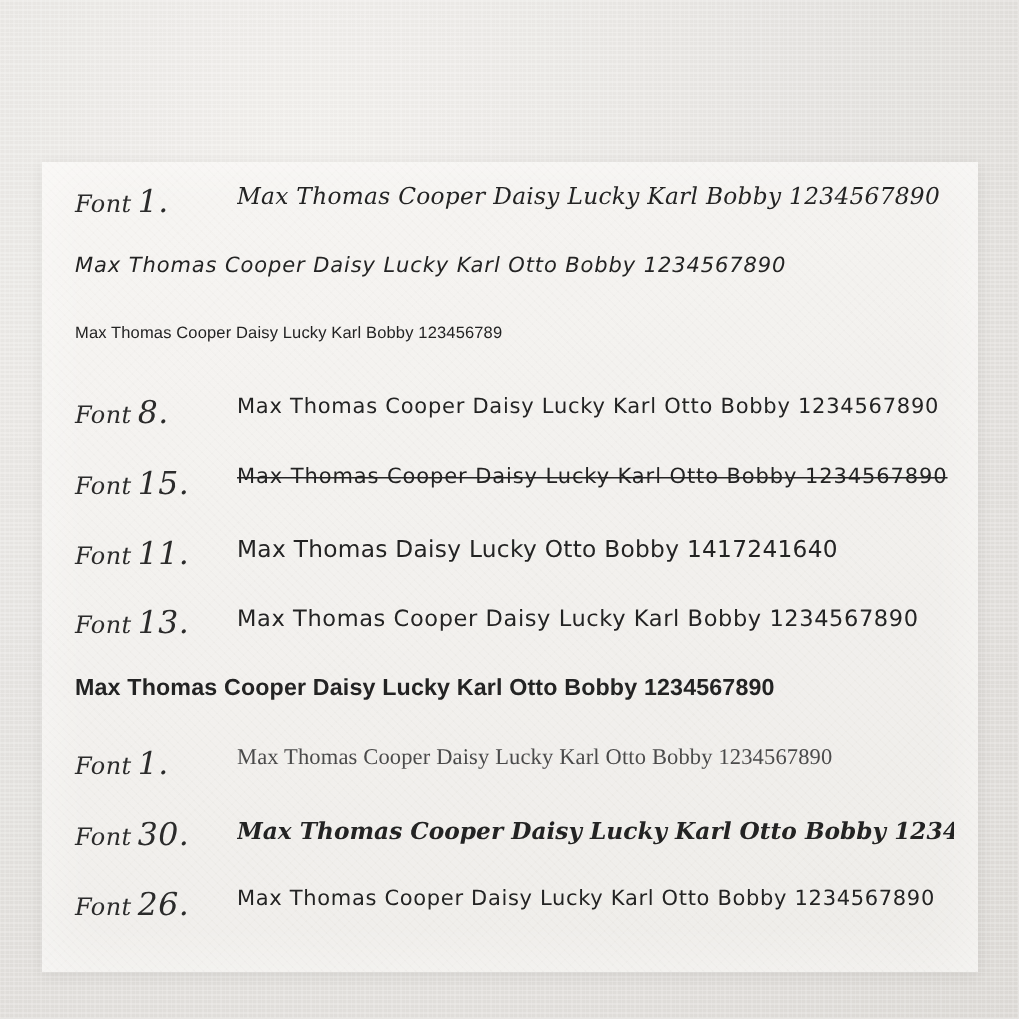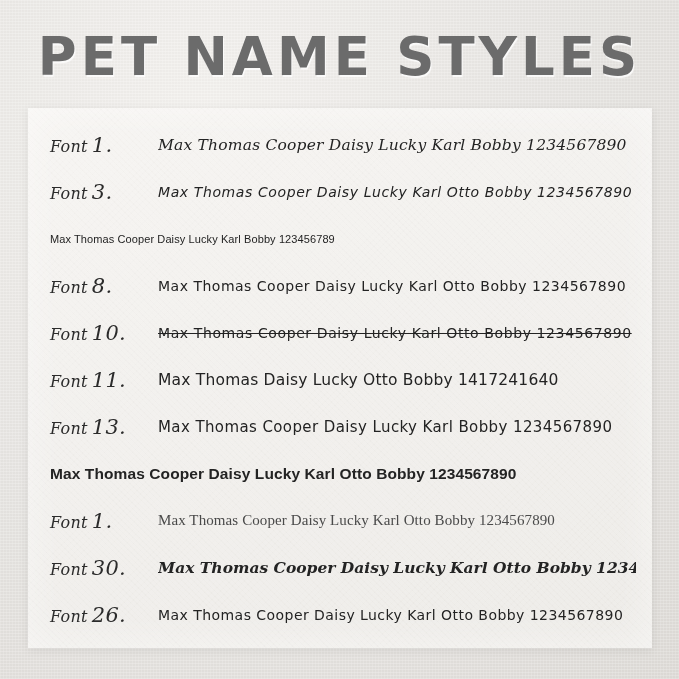--- a/index.html
+++ b/index.html
@@ -73,21 +73,20 @@
     inset: 0;
     padding: 14px 16px 10px 22px;
     box-sizing: border-box;
     display: flex;
     flex-direction: column;
   }
 
   .row {
     flex: 1 1 0;
     display: flex;
-    align-items: center;
     min-height: 0;
   }
 
   .row-label {
     width: 108px;
     flex: 0 0 108px;
     color: #2b2b2b;
     white-space: nowrap;
     font-family: "DejaVu Serif", serif;
     font-style: italic;
@@ -120,55 +119,51 @@
   .f14 { font-family: "Liberation Serif", serif; font-size: 15px; color: #4a4a4a; letter-spacing: .1px; }
   .f24 { font-family: "DejaVu Serif", serif; font-weight: 700; font-style: italic; font-size: 15.5px; letter-spacing: 0; }
   .f26 { font-family: "DejaVu Sans", sans-serif; font-size: 14px; letter-spacing: .45px; }
 </style>
 </head>
 <body>
 
 <div id="page">
   <div id="texture"></div>
 
-  <div id="title">PET NAME STYLES</div>
 
   <div id="card">
     <div id="card-texture"></div>
 
     <div id="rows">
 
       <div class="row">
         <div class="row-label">
           <span>Font</span><span class="num">1.</span>
         </div>
         <div class="row-sample f1">Max Thomas Cooper Daisy Lucky Karl Bobby 1234567890</div>
       </div>
 
       <div class="row">
-        <div class="row-label">
-          <span>Font</span><span class="num">3.</span>
-        </div>
         <div class="row-sample f3">Max Thomas Cooper Daisy Lucky Karl Otto Bobby 1234567890</div>
       </div>
 
       <div class="row">
         <div class="row-sample f5">Max Thomas Cooper Daisy Lucky Karl  Bobby 123456789</div>
       </div>
 
       <div class="row">
         <div class="row-label">
           <span>Font</span><span class="num">8.</span>
         </div>
         <div class="row-sample f8">Max Thomas Cooper Daisy Lucky Karl Otto Bobby 1234567890</div>
       </div>
 
       <div class="row">
         <div class="row-label">
-          <span>Font</span><span class="num">10.</span>
+          <span>Font</span><span class="num">15.</span>
         </div>
         <div class="row-sample f10">Max Thomas Cooper Daisy Lucky Karl Otto Bobby 1234567890</div>
       </div>
 
       <div class="row">
         <div class="row-label">
           <span>Font</span><span class="num">11.</span>
         </div>
         <div class="row-sample f11">Max Thomas Daisy Lucky Otto Bobby 1417241640</div>
       </div>

